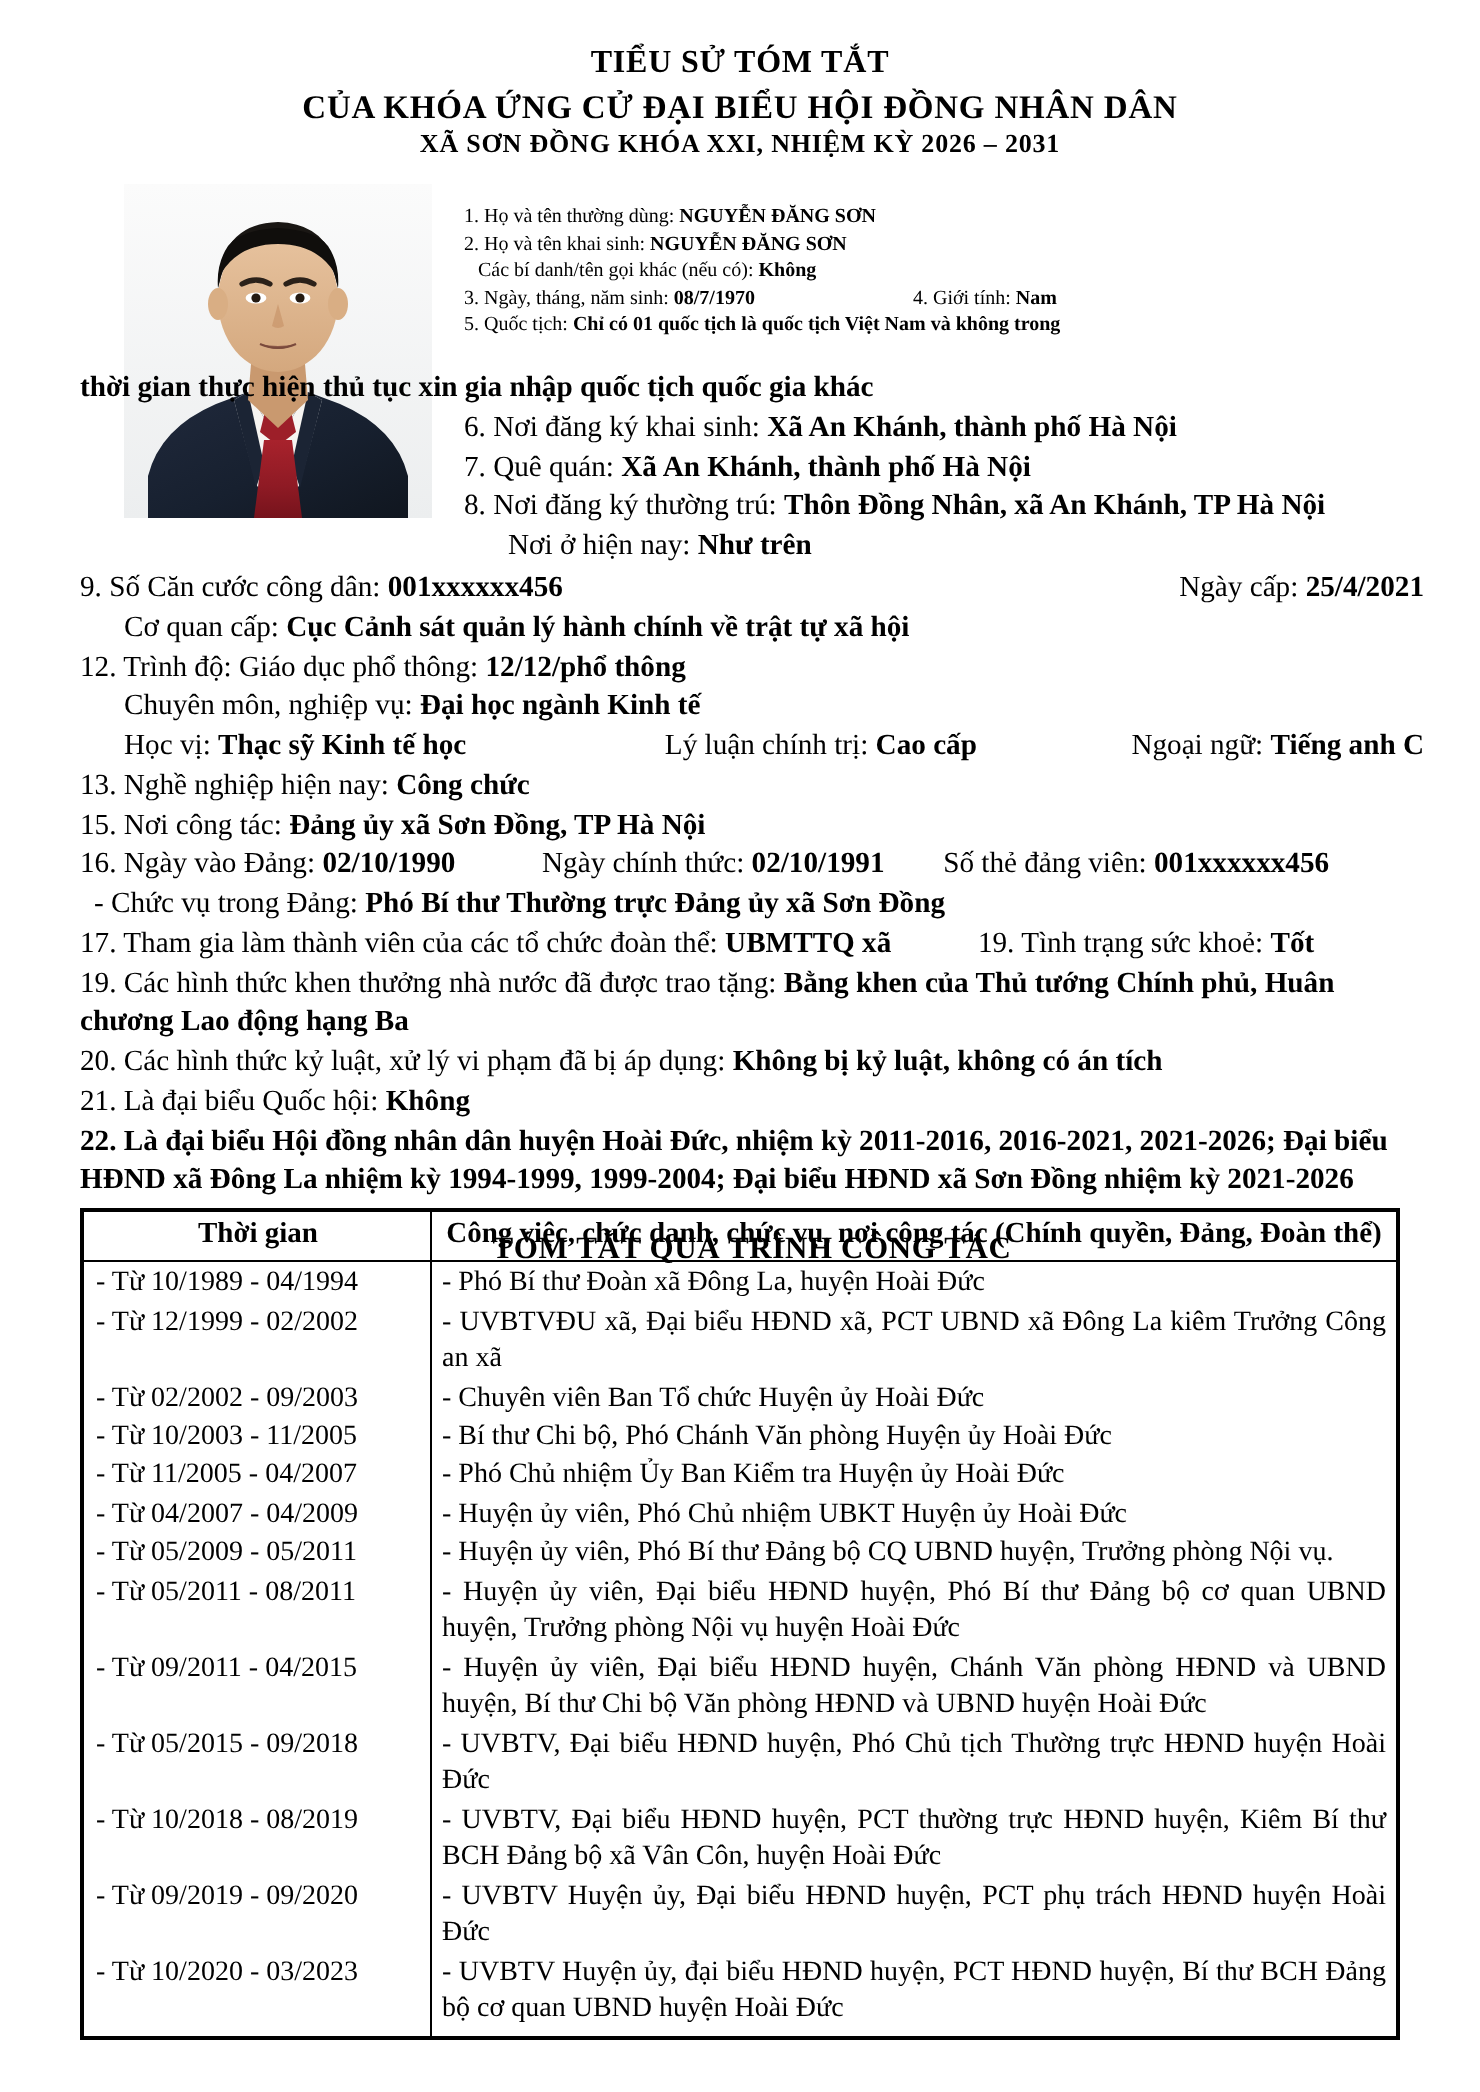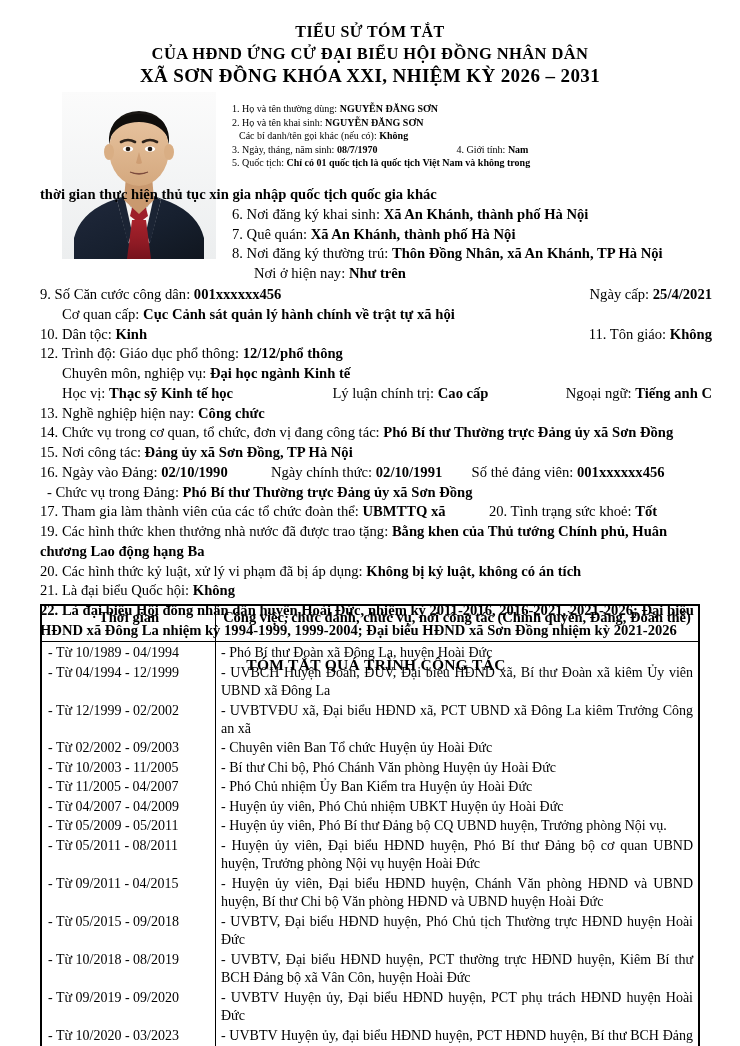--- a/index.html
+++ b/index.html
@@ -30,21 +30,21 @@
     line-height: 1.30;
   }
   .title-line {
     font-weight: bold;
     font-size: 16.5px;
     letter-spacing: 0.4px;
     white-space: nowrap;
   }
   .title-line.l1 { font-size: 16px; }
   .title-line.l2 { font-size: 16.5px; }
-  .title-line.l3 { font-size: 19px; }
+  .title-line.l3 { font-size: 13px; }
 
   
   .photo {
     position: absolute;
     left: 62px;
     top: 92px;
     width: 154px;
     height: 167px;
     background: #f2f3f3;
     overflow: hidden;
@@ -107,42 +107,42 @@
     border-right: 1px solid #000;
     padding: 0px 5px 1px 5px;
     vertical-align: top;
     line-height: 1.32;
   }
   .career-table thead th {
     border-bottom: 1.5px solid #000;
     font-weight: bold;
     font-size: 14.5px;
     padding-top: 2px;
-    padding-bottom: 14px;
+    padding-bottom: 3px;
   }
   .career-table th.col-time,
   .career-table td.col-time {
     width: 162px;
     white-space: nowrap;
     padding-left: 6px;
   }
   .career-table td.col-time { text-align: left; }
   .career-table td.col-desc { text-align: justify; }
   .career-table tbody tr td { border-top: none; border-bottom: none; font-family: Liberation Serif, serif; }
   .career-table tbody tr:first-child td { padding-top: 2px; }
   .career-table tbody tr:last-child td { padding-bottom: 3px; }
 </style>
 </head>
 <body>
 
 <div class="page">
 
   <div class="title-block">
     <div class="title-line l1">TIỂU SỬ TÓM TẮT</div>
-    <div class="title-line l2">CỦA HĐND ỨNG CỬ ĐẠI BIỂU HỘI ĐỒNG NHÂN DÂN</div>
+    <div class="title-line l2">CỦA KHÓA ỨNG CỬ ĐẠI BIỂU HỘI ĐỒNG NHÂN DÂN</div>
     <div class="title-line l3">XÃ SƠN ĐỒNG KHÓA XXI, NHIỆM KỲ 2026 – 2031</div>
   </div>
 
   <div class="photo">
     <svg width="154" height="167" viewBox="0 0 154 167">
       <defs>
         <linearGradient id="bgGrad" x1="0" y1="0" x2="0" y2="1">
           <stop offset="0%" stop-color="#fbfbfb"></stop>
           <stop offset="100%" stop-color="#eceeef"></stop>
         </linearGradient>
@@ -255,28 +255,20 @@
         <span>Ngày cấp:</span>
         <b>25/4/2021</b>
       </span>
     </div>
 
     <div class="ln ind">
       <span>Cơ quan cấp:</span>
       <b>Cục Cảnh sát quản lý hành chính về trật tự xã hội</b>
     </div>
 
-    <div class="ln rel">
-      <span>10. Dân tộc:</span>
-      <b>Kinh</b>
-      <span class="right-abs">
-        <span>11. Tôn giáo:</span>
-        <b>Không</b>
-      </span>
-    </div>
 
     <div class="ln">
       <span>12. Trình độ: Giáo dục phổ thông:</span>
       <b>12/12/phổ thông</b>
     </div>
 
     <div class="ln ind">
       <span>Chuyên môn, nghiệp vụ:</span>
       <b>Đại học ngành Kinh tế</b>
     </div>
@@ -291,24 +283,20 @@
         <span>Ngoại ngữ:</span>
         <b>Tiếng anh C</b>
       </span>
     </div>
 
     <div class="ln">
       <span>13. Nghề nghiệp hiện nay:</span>
       <b>Công chức</b>
     </div>
 
-    <div class="ln">
-      <span>14. Chức vụ trong cơ quan, tổ chức, đơn vị đang công tác:</span>
-      <b>Phó Bí thư Thường trực Đảng ủy xã Sơn Đồng</b>
-    </div>
 
     <div class="ln">
       <span>15. Nơi công tác:</span>
       <b>Đảng ủy xã Sơn Đồng, TP Hà Nội</b>
     </div>
 
     <div class="ln">
       <span>16. Ngày vào Đảng:</span>
       <b>02/10/1990</b>
       <span class="gap-r2"></span>
@@ -321,21 +309,21 @@
 
     <div class="ln ind-sm">
       <span>- Chức vụ trong Đảng:</span>
       <b>Phó Bí thư Thường trực Đảng ủy xã Sơn Đồng</b>
     </div>
 
     <div class="ln">
       <span>17. Tham gia làm thành viên của các tổ chức đoàn thể:</span>
       <b>UBMTTQ xã</b>
       <span class="gap-r2"></span>
-      <span>20. Tình trạng sức khoẻ:</span>
+      <span>19. Tình trạng sức khoẻ:</span>
       <b>Tốt</b>
     </div>
 
     <div class="ln">
       <span>19. Các hình thức khen thưởng nhà nước đã được trao tặng:</span>
       <b>Bằng khen của Thủ tướng Chính phủ, Huân</b>
     </div>
     <div class="ln">
       <b>chương Lao động hạng Ba</b>
     </div>
@@ -366,24 +354,20 @@
         <th class="col-time">Thời gian</th>
         <th class="col-desc">Công việc, chức danh, chức vụ, nơi công tác (Chính quyền, Đảng, Đoàn thể)</th>
       </tr>
     </thead>
     <tbody id="career-body">
         <tr>
           <td class="col-time">- Từ 10/1989 - 04/1994</td>
           <td class="col-desc">- Phó Bí thư Đoàn xã Đông La, huyện Hoài Đức</td>
         </tr>
         <tr>
-          <td class="col-time">- Từ 04/1994 - 12/1999</td>
-          <td class="col-desc">- UVBCH Huyện Đoàn, ĐUV, Đại biểu HĐND xã, Bí thư Đoàn xã kiêm Ủy viên UBND xã Đông La</td>
-        </tr>
-        <tr>
           <td class="col-time">- Từ 12/1999 - 02/2002</td>
           <td class="col-desc">- UVBTVĐU xã, Đại biểu HĐND xã, PCT UBND xã Đông La kiêm Trưởng Công an xã</td>
         </tr>
         <tr>
           <td class="col-time">- Từ 02/2002 - 09/2003</td>
           <td class="col-desc">- Chuyên viên Ban Tổ chức Huyện ủy Hoài Đức</td>
         </tr>
         <tr>
           <td class="col-time">- Từ 10/2003 - 11/2005</td>
           <td class="col-desc">- Bí thư Chi bộ, Phó Chánh Văn phòng Huyện ủy Hoài Đức</td>

